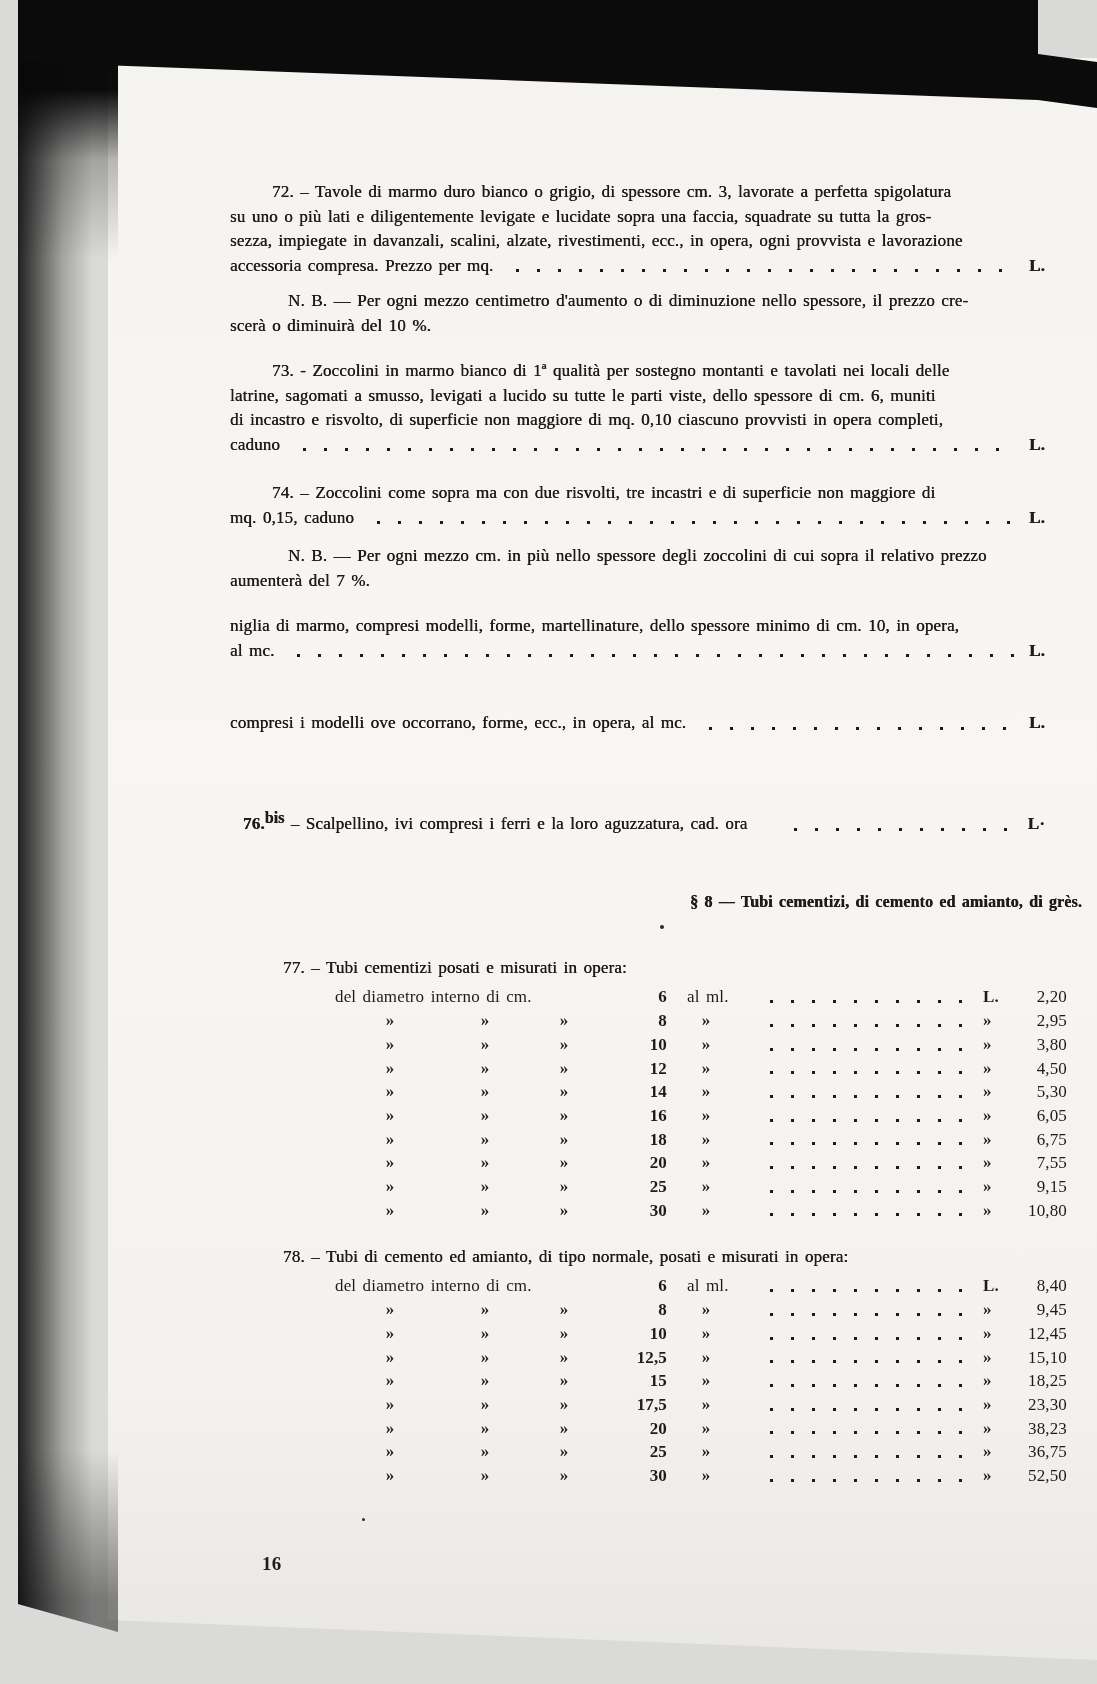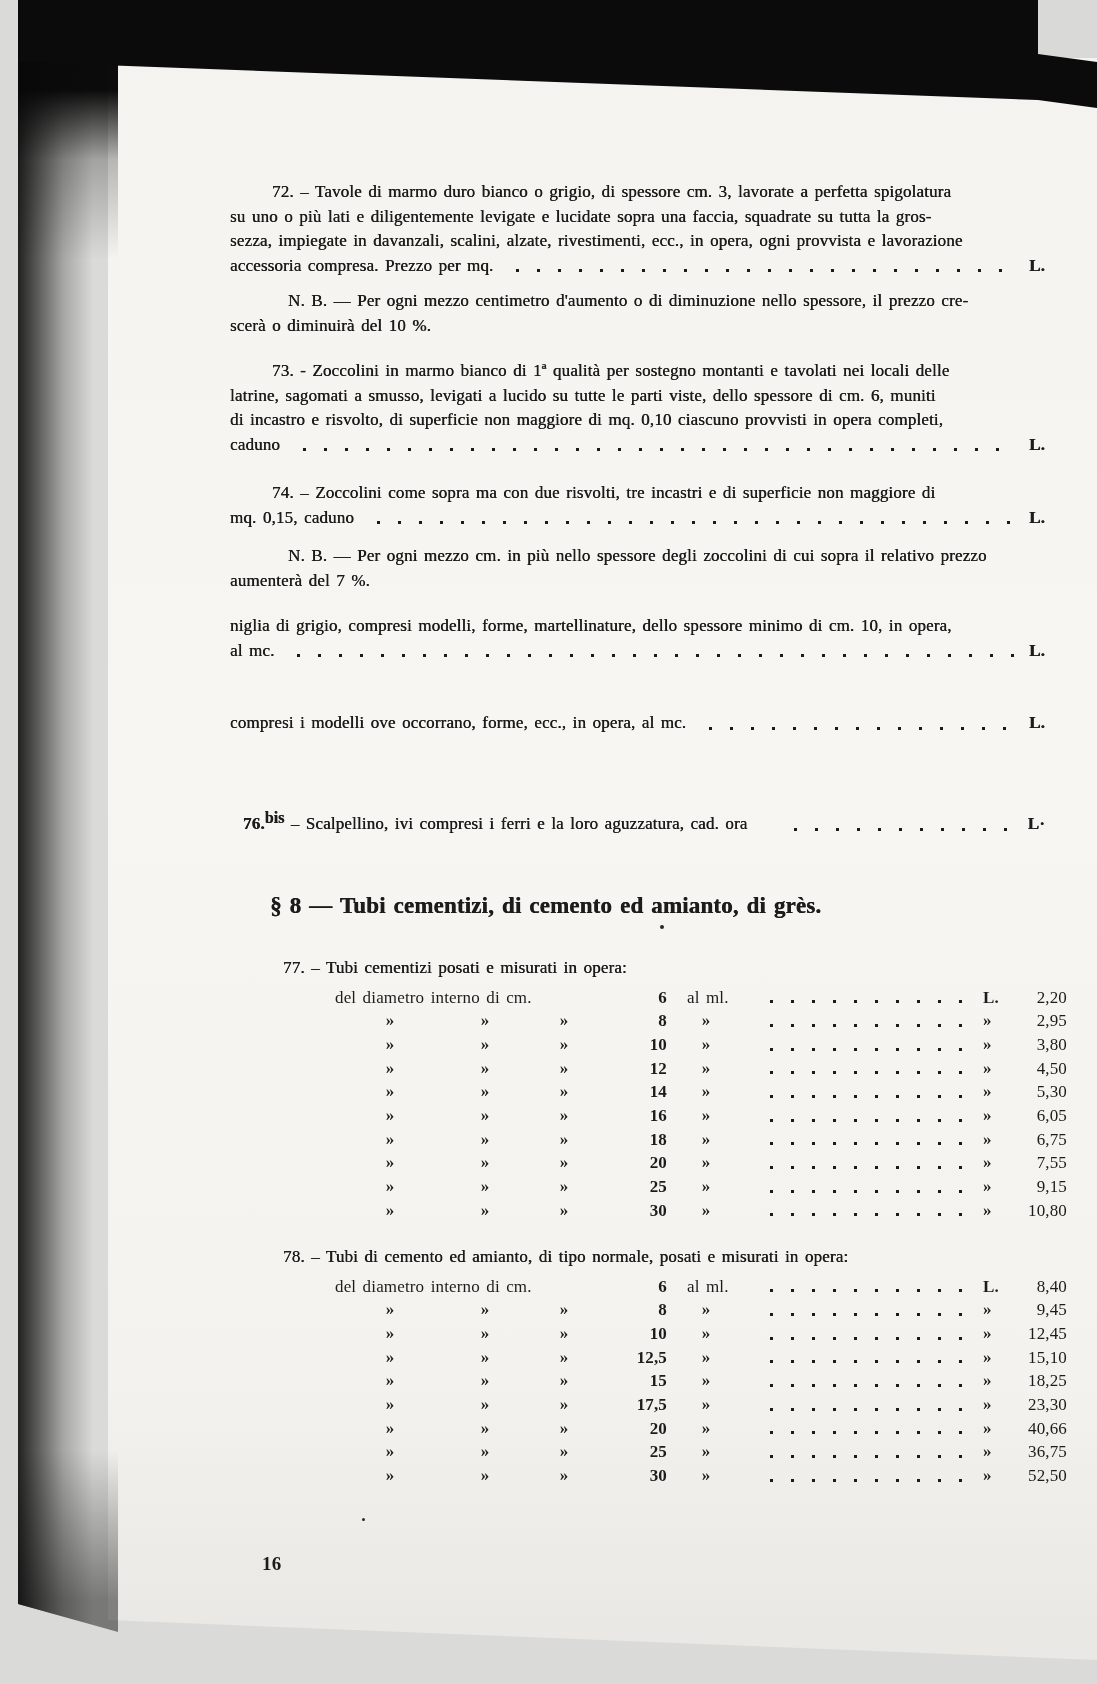--- a/index.html
+++ b/index.html
@@ -59,28 +59,28 @@
     flex:1 1 auto;height:5px;align-self:flex-end;margin:0 6px 5px 10px;
     background-image:radial-gradient(circle,#1c1b19 1.5px,rgba(0,0,0,0) 1.9px);
     background-size:21px 5px;background-repeat:repeat-x;background-position:4px center;
   }
   .cur{flex:0 0 22px;font-weight:bold;text-align:right;}
   sup.bis{font-size:16px;font-weight:bold;vertical-align:6px;letter-spacing:0;}
 
   
   .sec-header{
     position:absolute;left:0;top:893px;width:812px;padding-left:40px;
-    text-align:left;font-size:23px;font-weight:bold;white-space:nowrap;
+    text-align:right;font-size:16px;font-weight:bold;white-space:nowrap;
     text-shadow:.4px 0 0 currentColor;
   }
   .stray-dot{position:absolute;width:4px;height:4px;border-radius:50%;background:#2a2926;}
 
   
   .theading{line-height:24.5px;white-space:nowrap;padding-left:53px;text-shadow:.35px 0 0 currentColor;}
-  .trow{display:flex;align-items:center;line-height:23.7px;height:23.7px;margin-left:105px;width:732px;}
+  .trow{display:flex;align-items:flex-end;line-height:23.7px;height:23.7px;margin-left:105px;width:732px;}
   .trow .c-label{flex:0 0 270px;white-space:nowrap;}
   .trow .c-label.dittos{display:flex;}
   .trow .c-label.dittos i{font-style:normal;font-weight:bold;text-align:center;}
   .trow .c-label.dittos i:nth-child(1){flex:0 0 110px;}
   .trow .c-label.dittos i:nth-child(2){flex:0 0 80px;}
   .trow .c-label.dittos i:nth-child(3){flex:0 0 78px;}
   .trow .c-dia{flex:0 0 62px;text-align:right;font-weight:bold;}
   .trow .c-unit{flex:0 0 78px;padding-left:20px;box-sizing:border-box;white-space:nowrap;}
   .trow .c-unit.tick{padding-left:0;text-align:center;font-weight:bold;}
   .trow .dots{margin:0 4px 5px 12px;}
@@ -138,21 +138,21 @@
         <span class="cur">L.</span>
       </div>
     </div>
 
     <div class="para" style="top:544px">
       <div class="pline indent-nb">N. B. — Per ogni mezzo cm. in più nello spessore degli zoccolini di cui sopra il relativo prezzo</div>
       <div class="pline">aumenterà del 7 %.</div>
     </div>
 
     <div class="para" style="top:614px">
-      <div class="pline">niglia di grigio, compresi modelli, forme, martellinature, dello spessore minimo di cm. 10, in opera,</div>
+      <div class="pline">niglia di marmo, compresi modelli, forme, martellinature, dello spessore minimo di cm. 10, in opera,</div>
       <div class="pline tailrow">
         <span class="tail">al mc.</span>
         <span class="dots"></span>
         <span class="cur">L.</span>
       </div>
     </div>
 
     <div class="para" style="top:711px">
       <div class="pline tailrow">
         <span class="tail">compresi i modelli ove occorrano, forme, ecc., in opera, al mc.</span>
@@ -383,21 +383,21 @@
           <div class="trow">
             <span class="c-label dittos">
               <i>»</i>
               <i>»</i>
               <i>»</i>
             </span>
             <span class="c-dia">20</span>
             <span class="c-unit tick">»</span>
             <span class="dots"></span>
             <span class="c-cur">»</span>
-            <span class="c-price">40,66</span>
+            <span class="c-price">38,23</span>
           </div>
 
           <div class="trow">
             <span class="c-label dittos">
               <i>»</i>
               <i>»</i>
               <i>»</i>
             </span>
             <span class="c-dia">25</span>
             <span class="c-unit tick">»</span>

